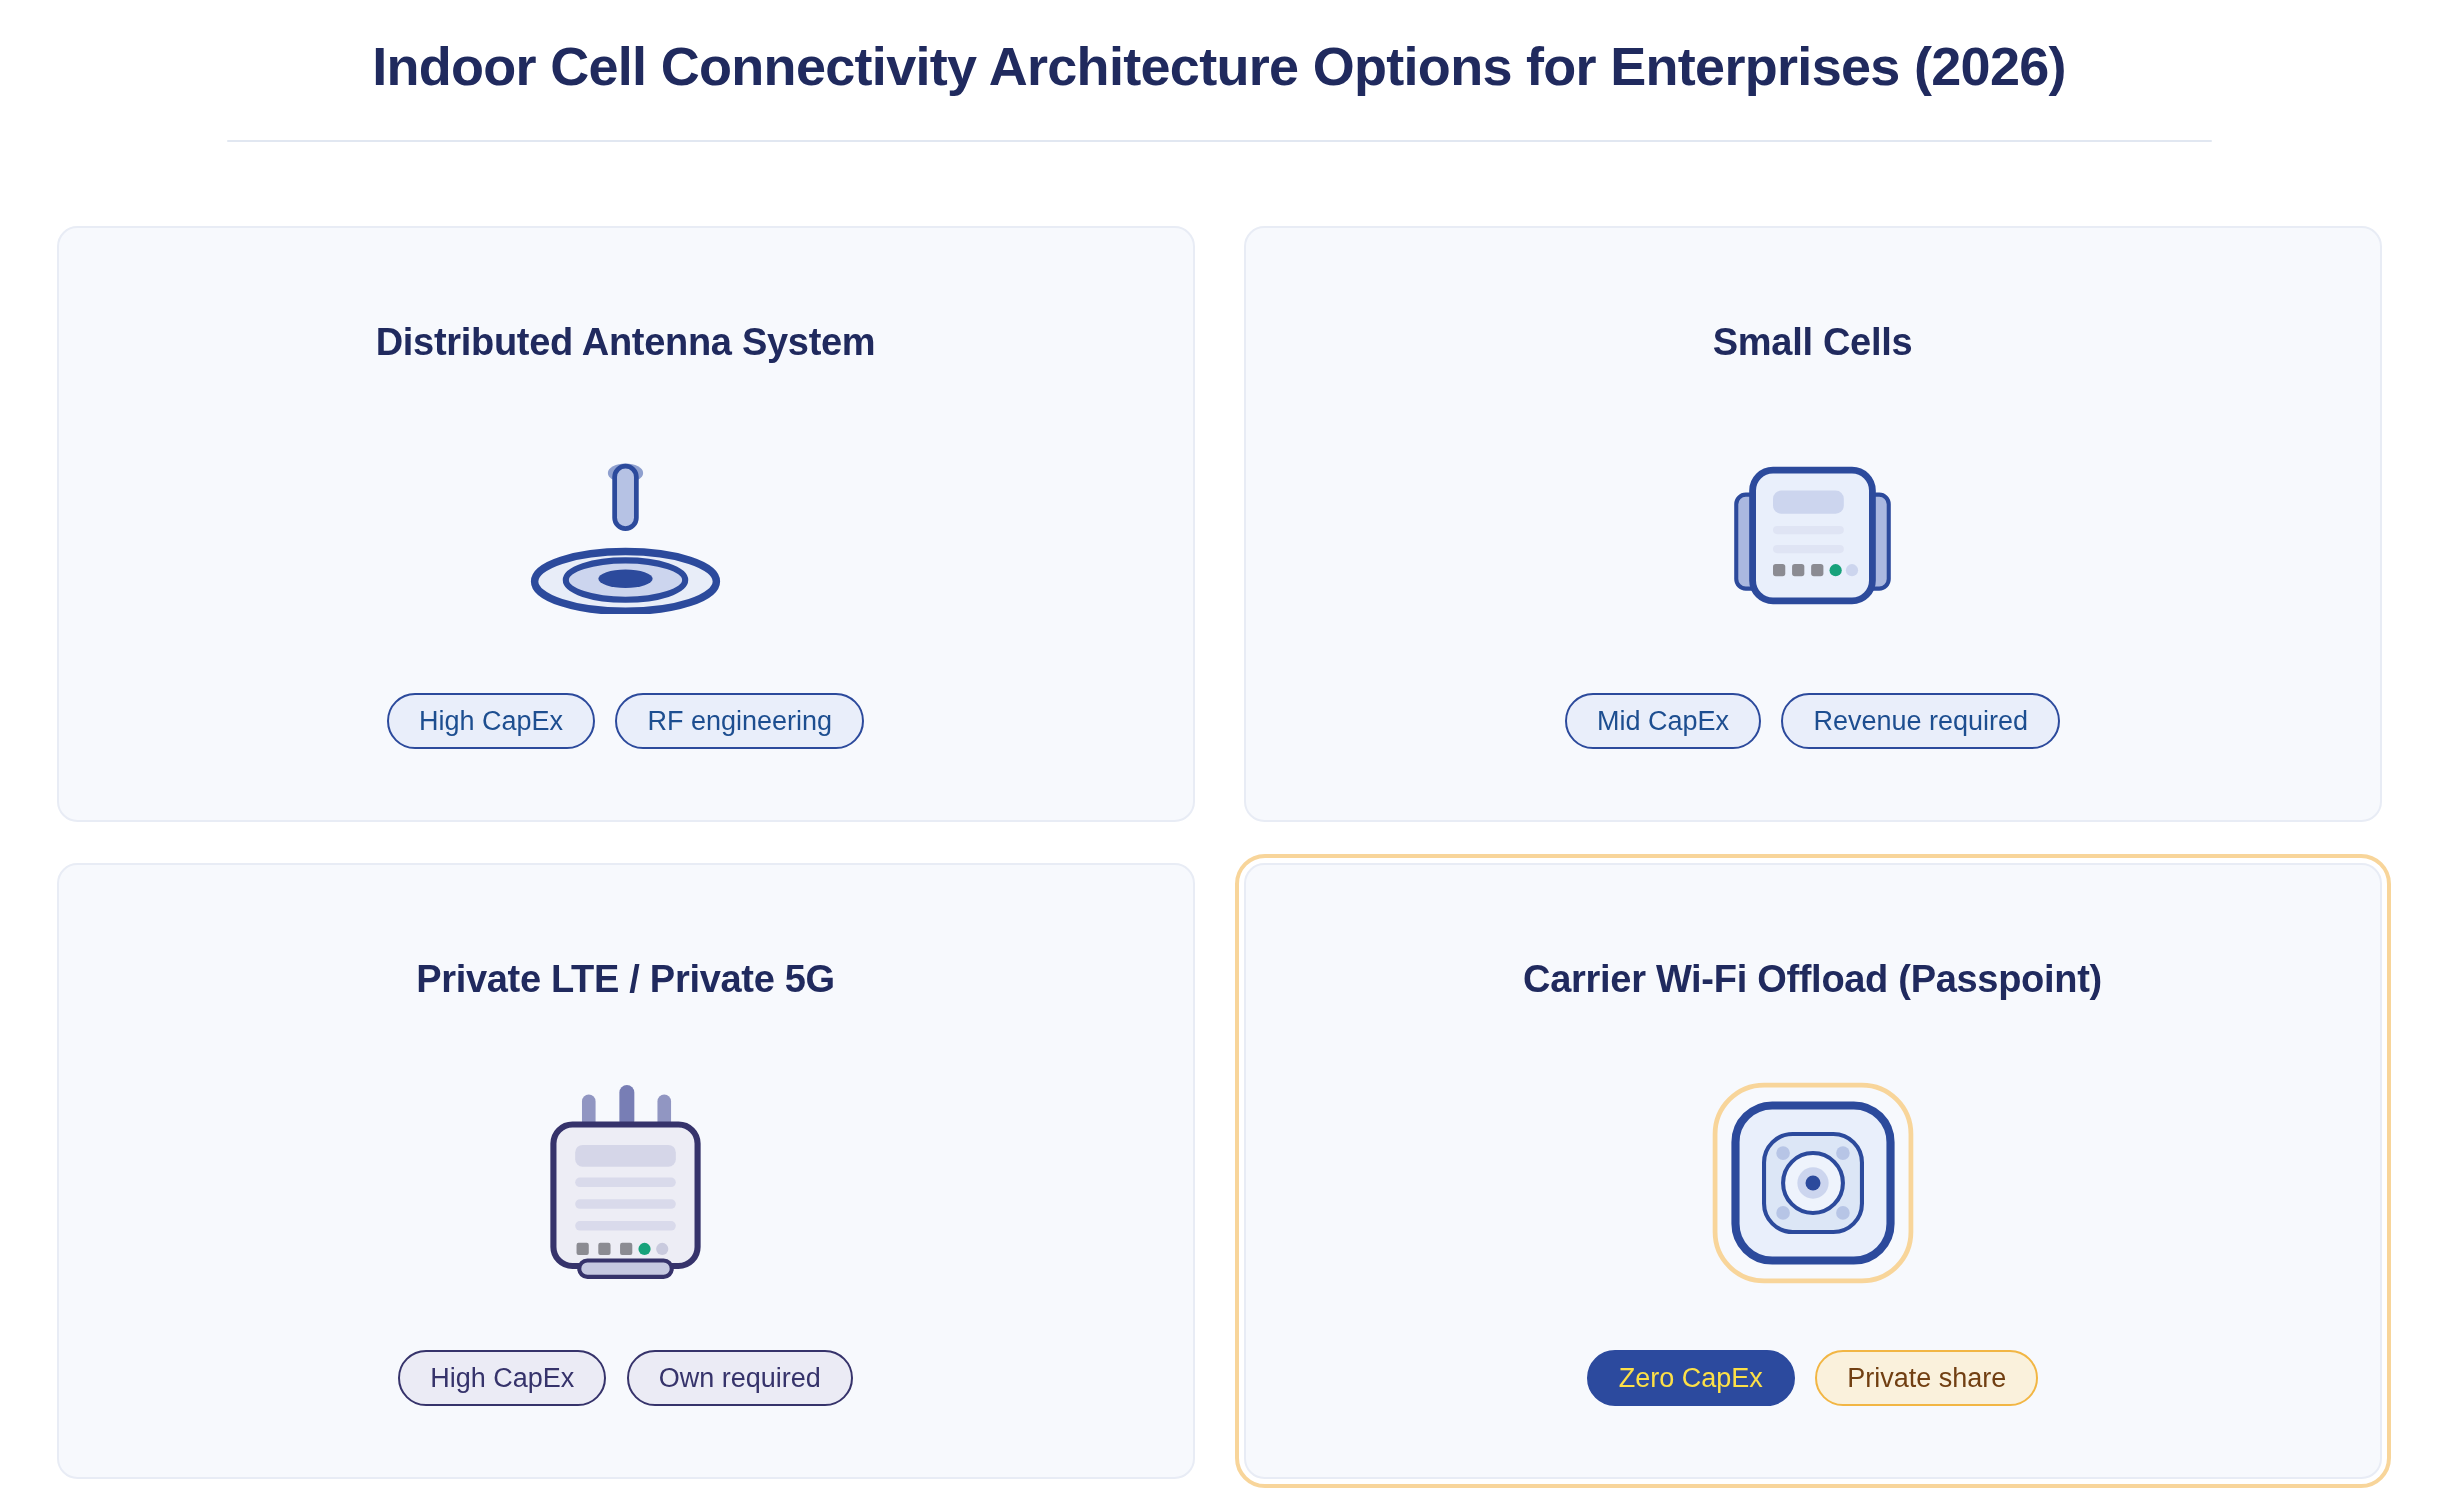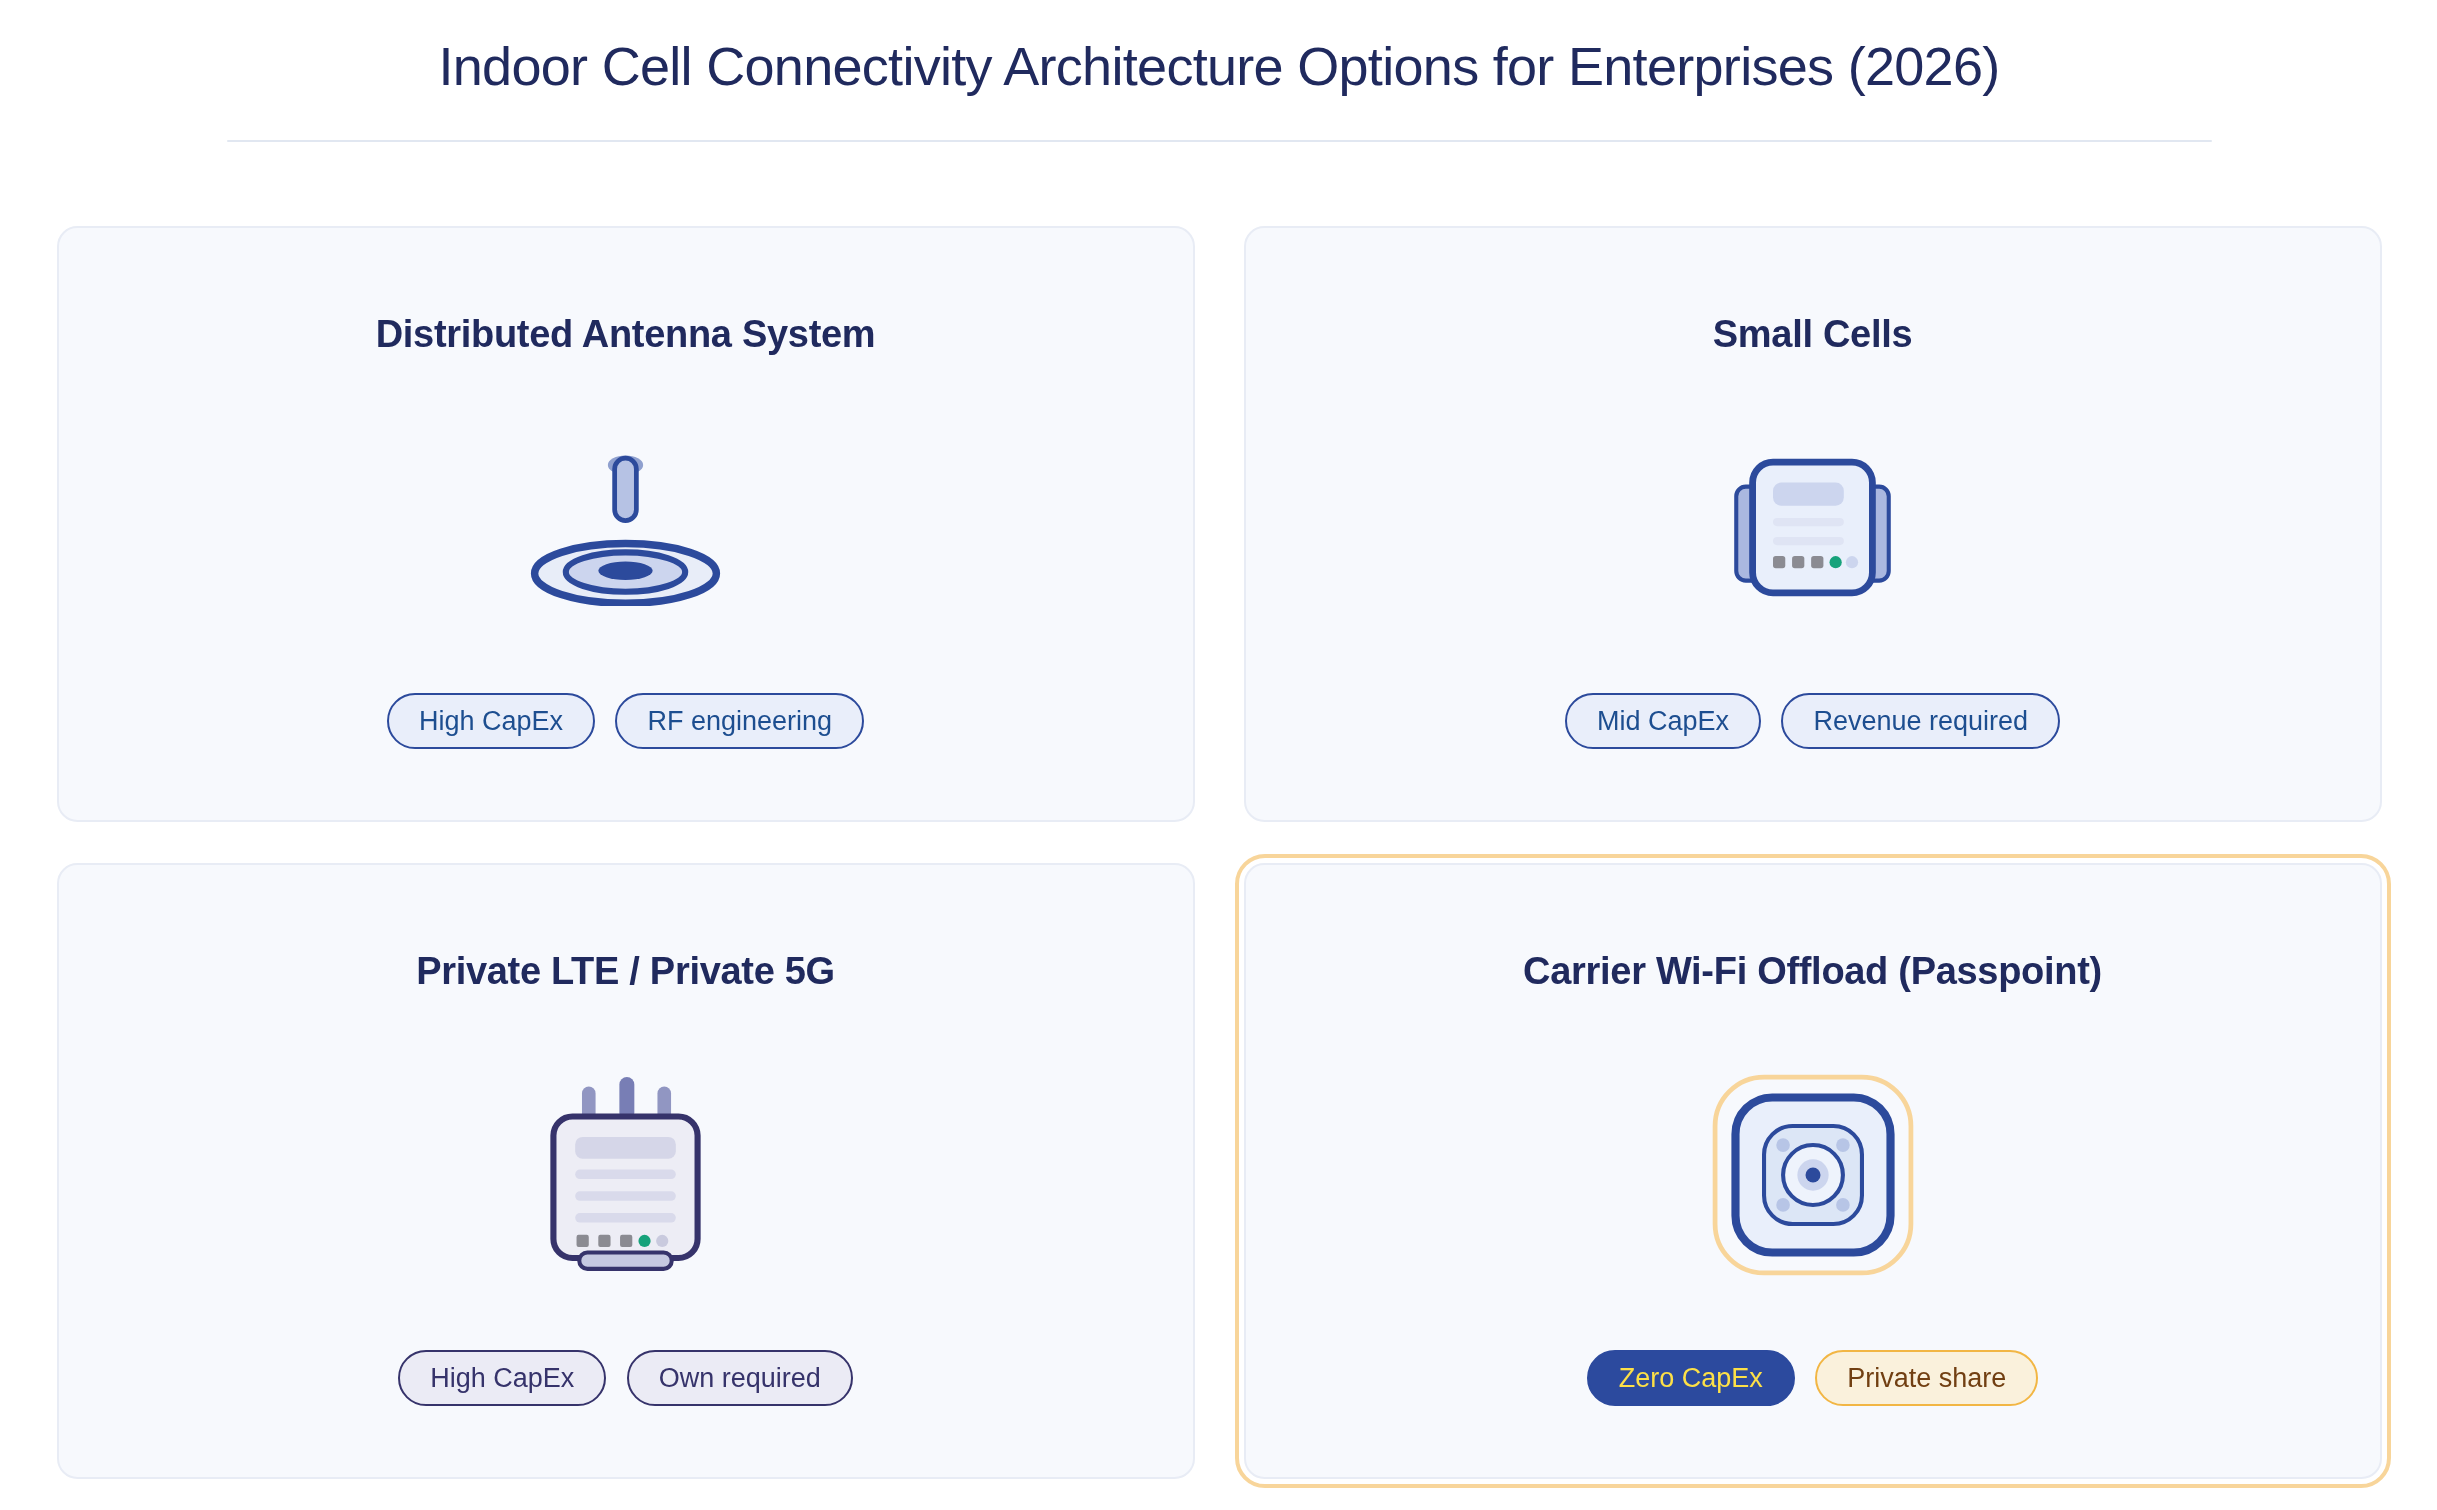--- a/index.html
+++ b/index.html
@@ -18,21 +18,21 @@
     --das_outer:#e8edf8;
   }
   *{box-sizing:border-box;}
   html,body{margin:0;padding:0;}
   body{
     width:2438px;height:1511px;background:#ffffff;overflow:hidden;
     font-family:"Liberation Sans",sans-serif;
   }
   .page-title{
     margin:34px 0 0;text-align:center;
-    font-size:54px;font-weight:normal;letter-spacing:-0.7px;
+    font-size:54px;font-weight:bold;letter-spacing:-0.7px;
     color:var(--title);line-height:1.2;
   }
   .divider{
     width:1985px;height:2.7px;margin:41px auto 0;
     background:var(--divider);border-radius:1.4px;
   }
   .grid{
     width:2325px;margin:84px auto 0;
     display:grid;grid-template-columns:1fr 1fr;grid-template-rows:596px 616px;
     column-gap:49px;row-gap:41px;
@@ -41,21 +41,21 @@
     position:relative;
     background:var(--card_bg);border:2px solid var(--card_border);border-radius:20.4px;
     display:flex;flex-direction:column;align-items:center;justify-content:space-between;
     padding:80px 41px 71px;
   }
   .highlight-ring{
     position:absolute;inset:-11px;border:4.1px solid var(--ring_amber);
     border-radius:30px;pointer-events:none;
   }
   .card-title{
-    margin:4px;font-size:38px;font-weight:bold;color:var(--title);
+    margin:12px;font-size:38px;font-weight:bold;color:var(--title);
     letter-spacing:-0.3px;text-align:center;line-height:1.2;
   }
   .card-body{flex:1;display:flex;align-items:center;justify-content:center;}
   .badges{display:flex;gap:20.4px;align-items:center;}
   .badge{
     height:56px;padding:0 30px;border-radius:28px;
     display:flex;align-items:center;justify-content:center;
     font-size:27px;white-space:nowrap;
   }
   .badge--blue{background:var(--badge_blue_bg);border:2px solid var(--navy);color:var(--badge_blue_text);}

